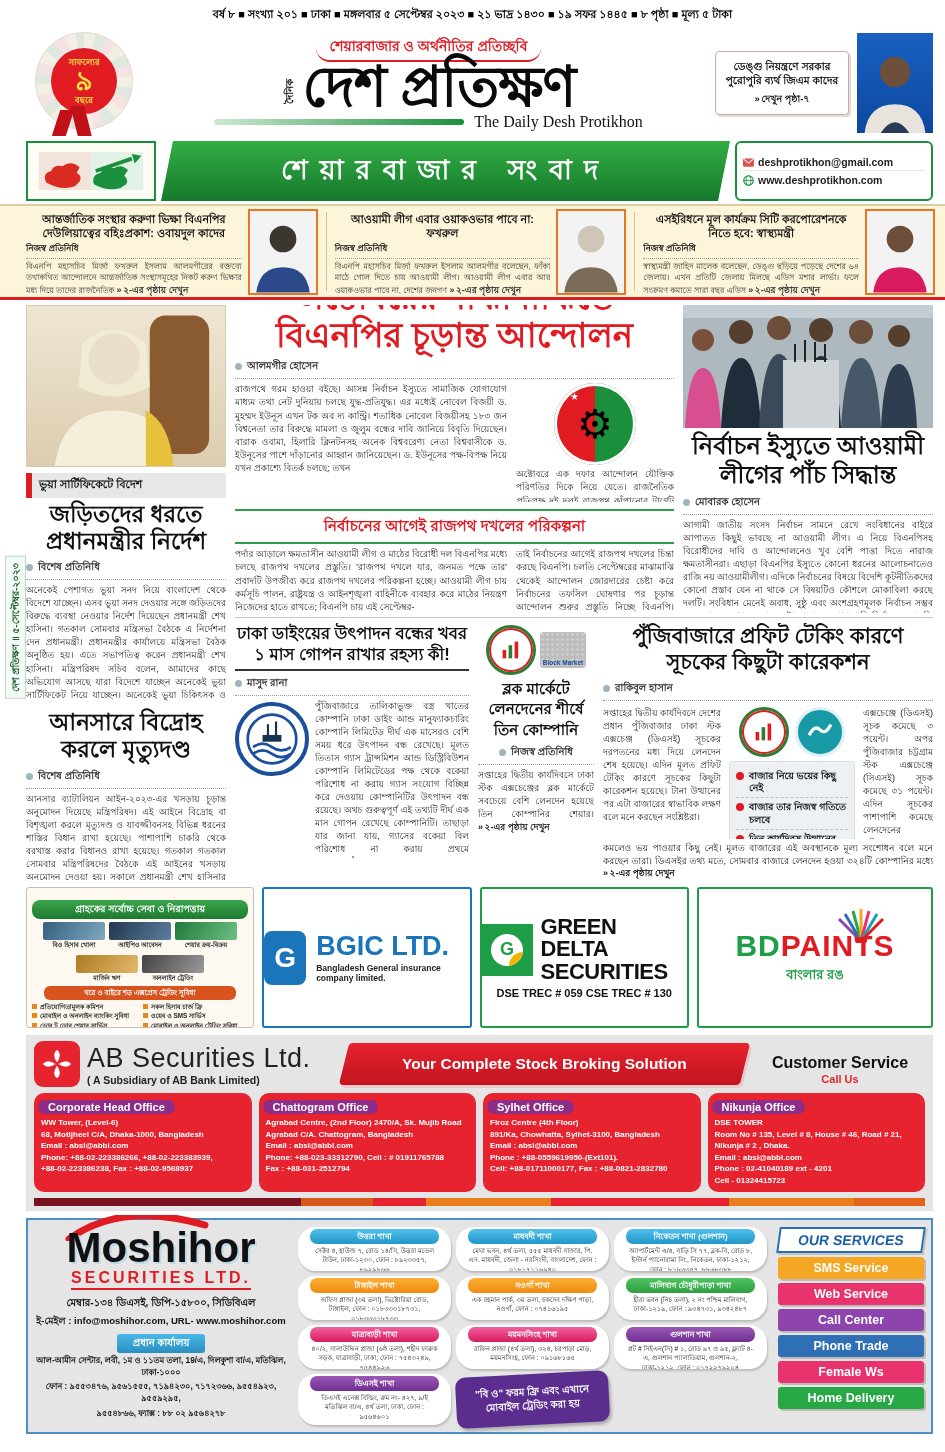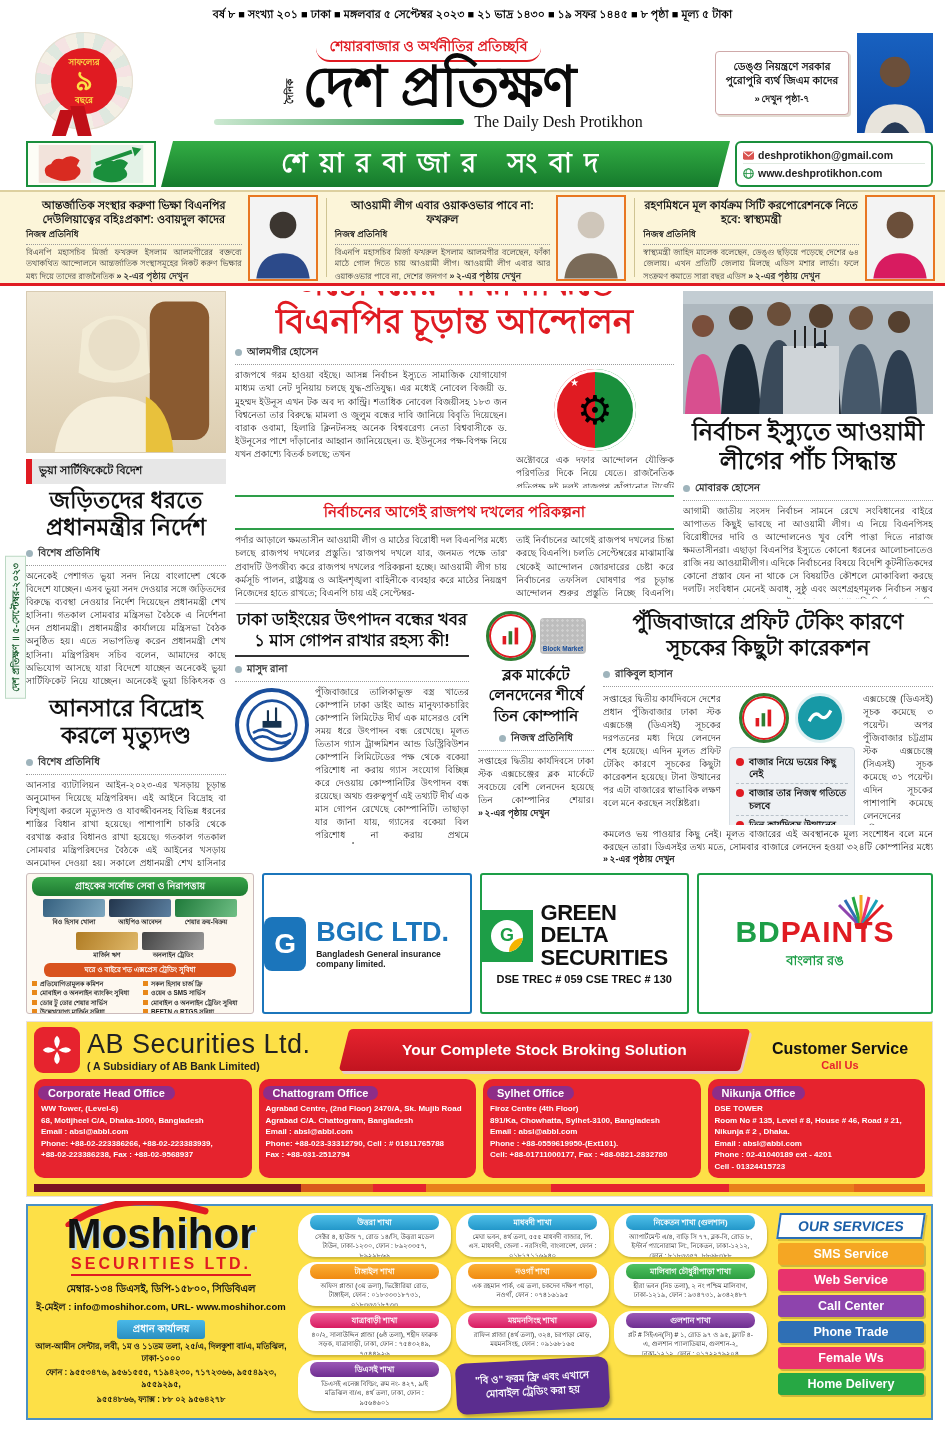--- a/index.html
+++ b/index.html
@@ -33,21 +33,21 @@
   .green-rule{width:250px;height:6px;background:linear-gradient(90deg,#cde9d2,#1a8f3c);margin-right:10px;border-radius:3px;}
   .eng{font-size:16px;font-family:"Liberation Serif",serif;color:#111;}
   .dengue-box{width:122px;flex:none;border:1px solid #cfa9a9;border-radius:4px;background:#fff;
     box-shadow:2px 2px 0 #e3dcd2;padding:7px 5px;text-align:center;}
   .dengue-text{font-size:10.5px;font-weight:800;line-height:1.35;}
   .dengue-link{font-size:9.5px;font-weight:800;margin-top:5px;}
   .gm-photo{width:76px;height:100px;flex:none;background:linear-gradient(#1861c0,#0d47a1);position:relative;overflow:hidden;}
   .gm-photo svg{position:absolute;bottom:0;left:0;width:100%;height:86%;}
 
   
-  .banner-row{display:flex;align-items:stretch;gap:5px;margin:2px 12px 3px 26px;height:46px;}
+  .banner-row{display:flex;align-items:stretch;gap:5px;margin:2px 12px 3px 26px;height:60px;}
   .bb-box{width:126px;flex:none;border:2px solid #1a8f3c;background:#fdfdf6;display:flex;align-items:center;justify-content:center;}
   .banner{flex:1;background:linear-gradient(#33ad44,#157a2c);color:#fff;display:flex;align-items:center;justify-content:center;
     font-size:27px;font-weight:800;letter-spacing:12px;clip-path:polygon(12px 0,100% 0,calc(100% - 12px) 100%,0 100%);}
   .contact-box{width:182px;flex:none;border:2px solid #1a8f3c;border-radius:6px;background:#fff;
     display:flex;flex-direction:column;justify-content:center;gap:3px;padding:2px 6px;}
   .contact-line{display:flex;align-items:center;gap:4px;font-size:10.5px;font-weight:bold;color:#222;
     border-bottom:1px solid #dfe9df;padding-bottom:2px;}
   .contact-line:last-child{border-bottom:none;padding-bottom:0;}
   .c-ic{width:11px;height:11px;flex:none;}
 
@@ -124,21 +124,21 @@
   .cse-circle{width:44px;height:44px;border-radius:50%;background:#1799a6;border:3px solid #dff0f2;display:flex;align-items:center;justify-content:center;}
   .bullets-box{background:#eef1f4;border:1px solid #d6dde3;border-radius:4px;padding:5px 6px;}
   .bullet-item{display:flex;gap:5px;font-size:9.5px;font-weight:800;line-height:1.3;padding:3px 0;border-bottom:1px dashed #b9c2ca;}
   .bullet-item:last-child{border-bottom:none;}
   .bullet-dot{width:8px;height:8px;border-radius:50%;background:#e01b22;flex:none;margin-top:2px;}
   .profit-bottom{font-size:9px;line-height:1.4;text-align:justify;margin-top:3px;}
 
   
   .ads{display:flex;gap:8px;padding:7px 12px 0 26px;height:148px;box-sizing:border-box;}
   .ad{border-radius:3px;box-sizing:border-box;overflow:hidden;position:relative;}
-  .ad-bdbl{width:228px;flex:none;border:1px solid #cbb;background:#fdf8f0;padding:3px 5px;}
+  .ad-bdbl{width:228px;flex:none;border:1px solid #cbb;background:#fdf8f0;padding:12px 5px;}
   .bdbl-head{background:linear-gradient(#3aa54a,#1d7a31);color:#fff;font-size:9.5px;font-weight:800;text-align:center;border-radius:8px;padding:2px 0;}
   .bdbl-tiles{display:flex;justify-content:center;gap:4px;margin:3px 0 1px;flex-wrap:wrap;}
   .tile{width:62px;text-align:center;}
   .tile-img{height:18px;border-radius:2px;background:linear-gradient(120deg,#35607f,#7fa8c0);}
   .tile:nth-child(2) .tile-img{background:linear-gradient(120deg,#23364d,#5b7fa0);}
   .tile:nth-child(3) .tile-img{background:linear-gradient(120deg,#1f7a3a,#6fbf85);}
   .tile:nth-child(4) .tile-img{background:linear-gradient(120deg,#b07c24,#e0b96a);}
   .tile:nth-child(5) .tile-img{background:linear-gradient(120deg,#444,#999);}
   .tile-cap{font-size:6.3px;font-weight:bold;color:#222;}
   .bdbl-strip{background:#d9531e;color:#fff;font-size:7px;font-weight:bold;text-align:center;border-radius:6px;padding:1px 0;margin:2px 12px;}
@@ -160,41 +160,41 @@
   .gd-name{font-size:22px;font-weight:800;color:#111;line-height:1.02;letter-spacing:-.5px;}
   .gd-trec{font-size:11px;font-weight:800;color:#111;margin-top:4px;}
   .ad-bdp{width:236px;flex:none;border:2px solid #1d9e47;background:#fff;display:flex;flex-direction:column;align-items:center;justify-content:center;}
   .bdp-row{display:flex;align-items:flex-end;position:relative;}
   .bdp-bd{font-size:30px;font-weight:800;color:#1d9e47;letter-spacing:1px;}
   .bdp-paints{font-size:30px;font-weight:800;color:#e01b22;letter-spacing:1px;}
   .bdp-fan{position:absolute;top:-20px;right:6px;}
   .bdp-sub{font-size:13px;font-weight:800;color:#1d9e47;margin-top:2px;}
 
   
-  .ab{margin:7px 12px 0 26px;border:1px solid #e8e0e0;background:#fde047;padding:5px 7px 4px;}
+  .ab{margin:7px 12px 0 26px;border:1px solid #e8e0e0;background:#e5e5e5;padding:5px 7px 4px;}
   .ab-top{display:flex;align-items:center;gap:10px;}
   .ab-brand{display:flex;align-items:center;gap:7px;width:300px;flex:none;}
   .ab-logo{width:46px;height:46px;border-radius:9px;background:#e6232e;display:flex;align-items:center;justify-content:center;}
   .ab-name{font-size:27px;color:#222;letter-spacing:.5px;}
   .ab-sub{font-size:10.5px;font-weight:bold;color:#222;}
   .ab-ribbon{flex:1;background:linear-gradient(#e6232e,#c21420);color:#fff;font-size:15.5px;font-weight:800;text-align:center;
     padding:12px 8px;transform:skewX(-14deg);border-radius:4px;box-shadow:3px 3px 0 #e9c9c9;}
   .ab-ribbon>span{display:inline-block;transform:skewX(14deg);}
   .ab-cs{width:170px;flex:none;text-align:center;}
   .ab-cs-title{font-size:16px;font-weight:800;color:#111;margin-top:11px;}
   .ab-callus{color:#e6232e;font-size:11px;font-weight:800;margin:1px 0;}
   .ab-phones{border:1.5px solid #e6232e;border-radius:8px;padding:2px 4px;color:#e6232e;font-size:10.5px;font-weight:800;line-height:1.5;}
   .ab-offices{display:flex;gap:7px;margin-top:6px;}
   .office{flex:1;background:#e6232e;border-radius:10px;padding:4px 7px 5px;color:#fff;min-width:0;}
   .office-h{display:inline-block;background:#8e2d88;border-radius:9px;padding:1px 10px;font-size:11px;font-weight:800;margin:-1px 0 3px -3px;}
   .office-l{font-size:8px;font-weight:bold;line-height:1.45;}
   .ab-stripe{height:8px;margin-top:6px;background:linear-gradient(90deg,#7a1222 0 30%,#d8581c 30% 38%,#e6232e 38% 44%,#e87f1a 44% 58%,#e6232e 58% 78%,#e87f1a 78% 92%,#e6631c 92% 100%);}
 
   
-  .mosh{margin:7px 12px 8px 26px;background:#fde047;border:2px solid #4a90c4;padding:7px;display:flex;gap:11px;height:216px;box-sizing:border-box;}
+  .mosh{margin:7px 12px 8px 26px;background:#e5e5e5;border:2px solid #4a90c4;padding:7px;display:flex;gap:11px;height:216px;box-sizing:border-box;}
   .m-left{width:252px;flex:none;text-align:center;position:relative;}
   .m-logo{font-size:42px;font-weight:800;color:#111;line-height:1;text-shadow:2px 2px 0 #bcd9e6;position:relative;display:inline-block;}
   .m-swoosh{position:absolute;top:-12px;left:-6px;}
   .m-sub{font-size:16px;font-weight:800;color:#e01b22;letter-spacing:3px;border-bottom:2px solid #e01b22;display:inline-block;padding-bottom:1px;}
   .m-member{font-size:10px;font-weight:800;margin-top:5px;}
   .m-email{font-size:9.5px;font-weight:bold;margin-top:2px;}
   .m-head-pill{display:inline-block;background:linear-gradient(#49b8e8,#2a8fc0);color:#fff;font-size:10px;font-weight:800;border-radius:3px;padding:1px 16px;margin-top:5px;}
   .m-addr{font-size:8.2px;font-weight:bold;line-height:1.5;margin-top:2px;}
   .m-branches{flex:1;display:grid;grid-template-columns:repeat(3,1fr);gap:5px;min-width:0;}
   .bcard{background:#fff;border-radius:18px;box-shadow:1px 2px 2px rgba(0,0,0,.18);padding:2px 12px 3px;overflow:hidden;}
@@ -316,21 +316,21 @@
       </div>
       <div class="brief-photo">
         <svg viewBox="0 0 40 48" preserveAspectRatio="xMidYMax meet">
             <circle cx="20" cy="14" r="8.5" fill="#cfc6ba"></circle>
             <path d="M3 48 q2 -16 17 -16 q15 0 17 16 z" fill="#7a6a58"></path>
           </svg>
       </div>
     </div>
     <div class="brief">
       <div class="brief-text">
-        <div class="brief-h bn">রহণমিধনে মূল কার্যক্রম সিটি করপোরেশনকে নিতে হবে: স্বাস্থ্যমন্ত্রী</div>
+        <div class="brief-h bn">এসইরিধনে মূল কার্যক্রম সিটি করপোরেশনকে নিতে হবে: স্বাস্থ্যমন্ত্রী</div>
         <div class="brief-by bn"><span>নিজস্ব প্রতিনিধি</span></div>
         <div class="brief-body bn"><span>স্বাস্থ্যমন্ত্রী জাহিদ মালেক বলেছেন, ডেঙ্গু ছড়িয়ে পড়েছে দেশের ৬৪ জেলায়। এখন প্রতিটি জেলায় মিলছে এডিস মশার লার্ভা। ফলে সংক্রমণ কমাতে সারা বছর এডিস</span> <span class="jump"><span class="jump-ic">»</span> <span>২-এর পৃষ্ঠায় দেখুন</span></span></div>
       </div>
       <div class="brief-photo">
         <svg viewBox="0 0 40 48" preserveAspectRatio="xMidYMax meet">
             <circle cx="20" cy="14" r="8.5" fill="#6b4f3a"></circle>
             <path d="M3 48 q2 -16 17 -16 q15 0 17 16 z" fill="#d81b60"></path>
           </svg>
       </div>
     </div>
@@ -693,21 +693,21 @@
       <div style="position:relative;display:inline-block;">
         <svg class="m-swoosh" width="150" height="26" viewBox="0 0 150 26">
             <path d="M8 24 Q60 -14 144 10" fill="none" stroke="#e01b22" stroke-width="7" stroke-linecap="round"></path>
           </svg>
         <div class="m-logo">Moshihor</div>
       </div>
       <div><span class="m-sub">SECURITIES LTD.</span></div>
       <div class="m-member bn">মেম্বার-১৩৪ ডিএসই, ডিপি-১৫৮০০, সিডিবিএল</div>
       <div class="m-email bn">ই-মেইল : info@moshihor.com, URL- www.moshihor.com</div>
       <div><span class="m-head-pill bn">প্রধান কার্যালয়</span></div>
-      <div class="m-addr bn">আল-আমীন সেন্টার, লবী, ১ম ও ১১তম তলা, ২৫/এ, দিলকুশা বা/এ, মতিঝিল, ঢাকা-১০০০</div>
+      <div class="m-addr bn">আল-আমীন সেন্টার, লবী, ১ম ও ১১তম তলা, 19/এ, দিলকুশা বা/এ, মতিঝিল, ঢাকা-১০০০</div>
       <div class="m-addr bn">ফোন : ৯৫৫৩৪৭৬, ৯৫৬১৫৫৫, ৭১৯৪২৩০, ৭১৭২৩৬৬, ৯৫৫৪৯২৩, ৯৫৫৯২৯৫,</div>
       <div class="m-addr bn">৯৫৫৪৮৬৬, ফ্যাক্স : ৮৮ ০২ ৯৫৬৪২৭৮</div>
     </div>
     <div class="m-branches">
       <div class="bcard">
           <span class="bcard-h hdr-blue bn">উত্তরা শাখা</span>
           <div class="bcard-t bn">সেক্টর ৪, হাউজ ৭, রোড ১৪/সি, উত্তরা মডেল টাউন, ঢাকা-১২৩০, ফোন : ৮৯২৩৩৫৭, ৮৯২৯৮৬৬</div>
         </div>
       <div class="bcard">
           <span class="bcard-h hdr-blue bn">মাধবদী শাখা</span>

